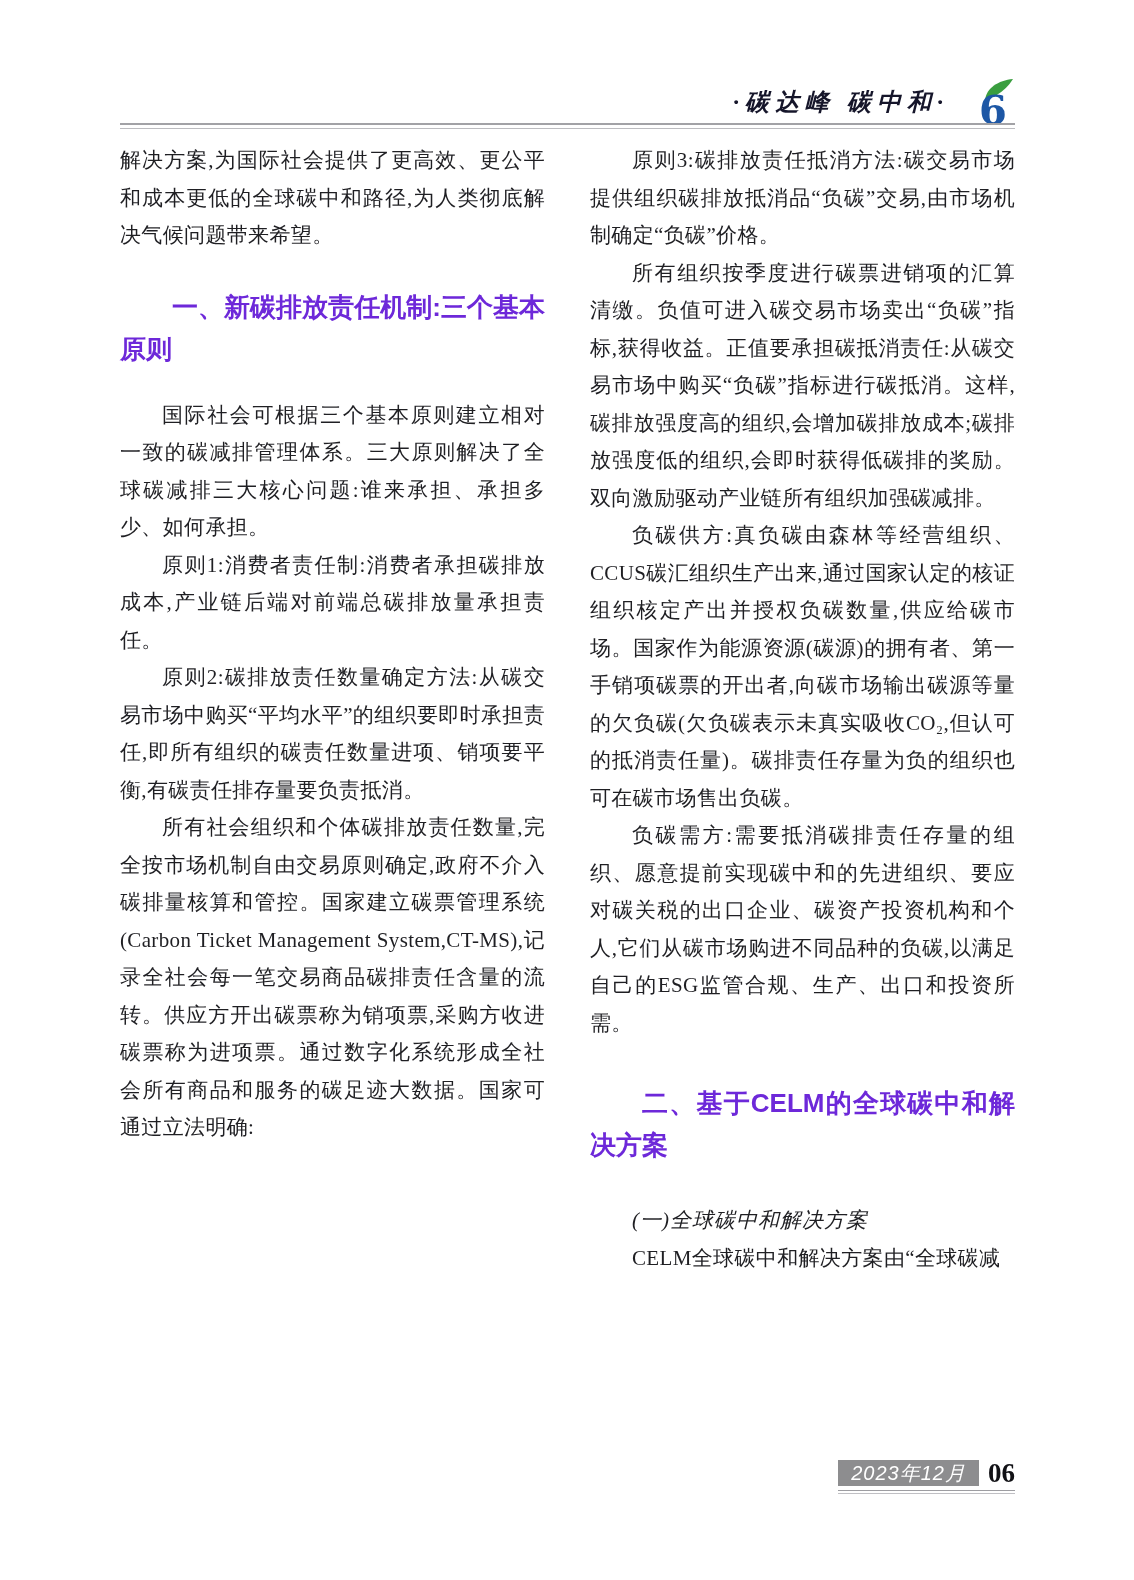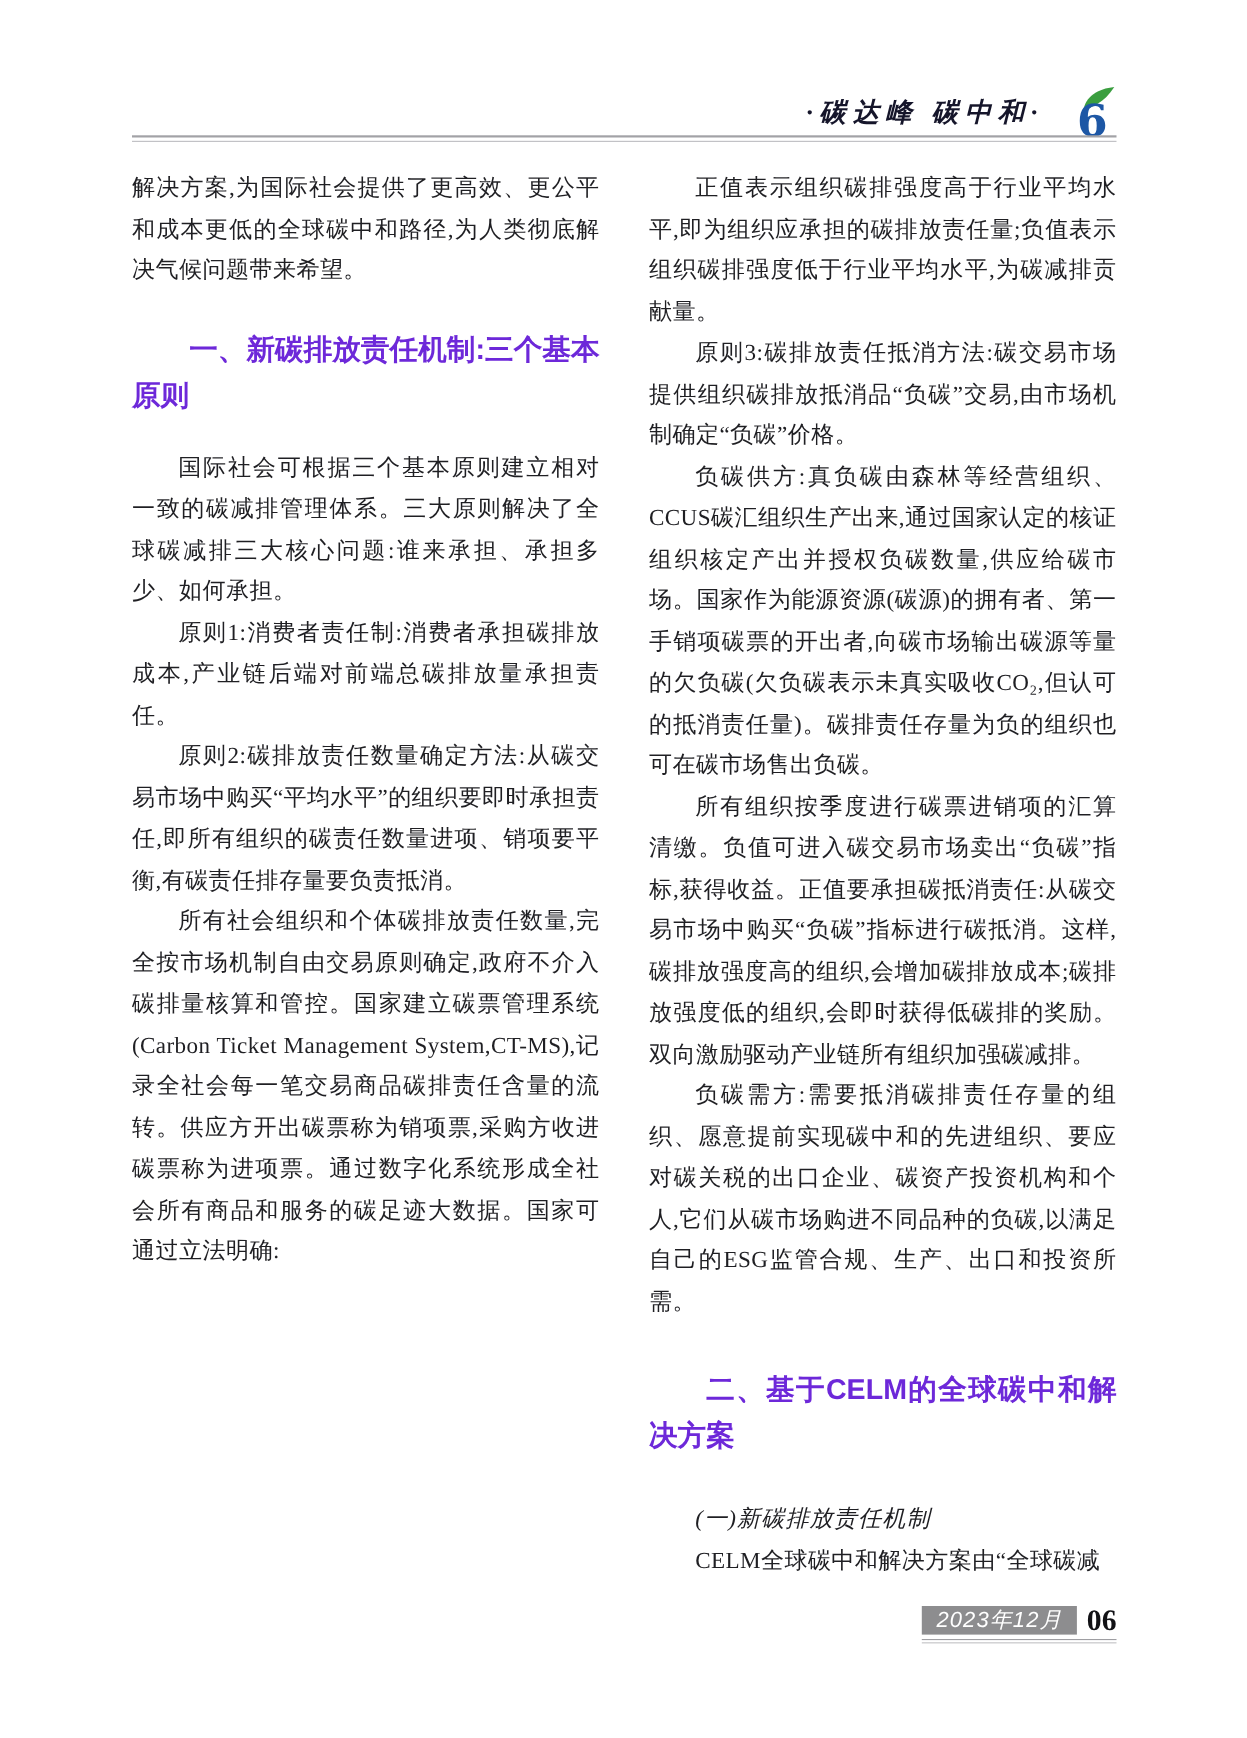--- a/index.html
+++ b/index.html
@@ -26,21 +26,21 @@
     color: #15152a;
     white-space: nowrap;
   }
   .logo { display: block; width: 42px; height: 48px; }
   .logo svg { display: block; }
   .double-rule { position: absolute; top: 123px; left: 0; width: 100%; border-top: 2.5px solid #a2a2a6; }
   .double-rule::after { content: ""; display: block; margin-top: 3px; border-top: 1px solid #bcbcc0; }
 
   
   .content {
-    position: absolute; left: 120px; top: 152px; width: 895px;
+    position: absolute; left: 120px; top: 142px; width: 895px;
     display: flex; gap: 45px;
   }
   .col { width: 425px; }
   .body-p {
     font-size: 21px; line-height: 37.5px;
     text-align: justify; text-indent: 2em;
     letter-spacing: 0.35px;
     color: #1f1f23;
   }
   .no-indent { text-indent: 0; }
@@ -103,27 +103,26 @@
     <section class="col col-left">
       <p class="body-p no-indent">解决方案,为国际社会提供了更高效、更公平和成本更低的全球碳中和路径,为人类彻底解决气候问题带来希望。</p>
       <h2 class="section-heading">一、新碳排放责任机制:三个基本原则</h2>
       <p class="body-p">国际社会可根据三个基本原则建立相对一致的碳减排管理体系。三大原则解决了全球碳减排三大核心问题:谁来承担、承担多少、如何承担。</p>
       <p class="body-p">原则1:消费者责任制:消费者承担碳排放成本,产业链后端对前端总碳排放量承担责任。</p>
       <p class="body-p">原则2:碳排放责任数量确定方法:从碳交易市场中购买“平均水平”的组织要即时承担责任,即所有组织的碳责任数量进项、销项要平衡,有碳责任排存量要负责抵消。</p>
       <p class="body-p">所有社会组织和个体碳排放责任数量,完全按市场机制自由交易原则确定,政府不介入碳排量核算和管控。国家建立碳票管理系统(Carbon Ticket Management System,CT-MS),记录全社会每一笔交易商品碳排责任含量的流转。供应方开出碳票称为销项票,采购方收进碳票称为进项票。通过数字化系统形成全社会所有商品和服务的碳足迹大数据。国家可通过立法明确:</p>
     </section>
 
     <section class="col col-right">
-      <p class="body-p">正值表示组织碳排强度高于行业平均水平,即为组织应承担的碳排放责任量;负值表示组织碳排强度低于行业平均水平,为碳减排贡献量。</p>
       <p class="body-p">原则3:碳排放责任抵消方法:碳交易市场提供组织碳排放抵消品“负碳”交易,由市场机制确定“负碳”价格。</p>
+      <p class="body-p">所有组织按季度进行碳票进销项的汇算清缴。负值可进入碳交易市场卖出“负碳”指标,获得收益。正值要承担碳抵消责任:从碳交易市场中购买“负碳”指标进行碳抵消。这样,碳排放强度高的组织,会增加碳排放成本;碳排放强度低的组织,会即时获得低碳排的奖励。双向激励驱动产业链所有组织加强碳减排。</p>
       <p class="body-p">负碳供方:真负碳由森林等经营组织、CCUS碳汇组织生产出来,通过国家认定的核证组织核定产出并授权负碳数量,供应给碳市场。国家作为能源资源(碳源)的拥有者、第一手销项碳票的开出者,向碳市场输出碳源等量的欠负碳(欠负碳表示未真实吸收CO₂,但认可的抵消责任量)。碳排责任存量为负的组织也可在碳市场售出负碳。</p>
-      <p class="body-p">所有组织按季度进行碳票进销项的汇算清缴。负值可进入碳交易市场卖出“负碳”指标,获得收益。正值要承担碳抵消责任:从碳交易市场中购买“负碳”指标进行碳抵消。这样,碳排放强度高的组织,会增加碳排放成本;碳排放强度低的组织,会即时获得低碳排的奖励。双向激励驱动产业链所有组织加强碳减排。</p>
       <p class="body-p">负碳需方:需要抵消碳排责任存量的组织、愿意提前实现碳中和的先进组织、要应对碳关税的出口企业、碳资产投资机构和个人,它们从碳市场购进不同品种的负碳,以满足自己的ESG监管合规、生产、出口和投资所需。</p>
       <h2 class="section-heading h2-right">二、基于CELM的全球碳中和解决方案</h2>
-      <p class="kai">(一)新碳排放责任机制</p>
+      <p class="kai">(一)全球碳中和解决方案</p>
       <p class="body-p">CELM全球碳中和解决方案由“全球碳减</p>
     </section>
 
   </main>
 
   <footer class="page-footer">
     <div class="footer-inner">
       <span class="issue-badge">2023年12月</span>
       <span class="page-number">06</span>
     </div>

